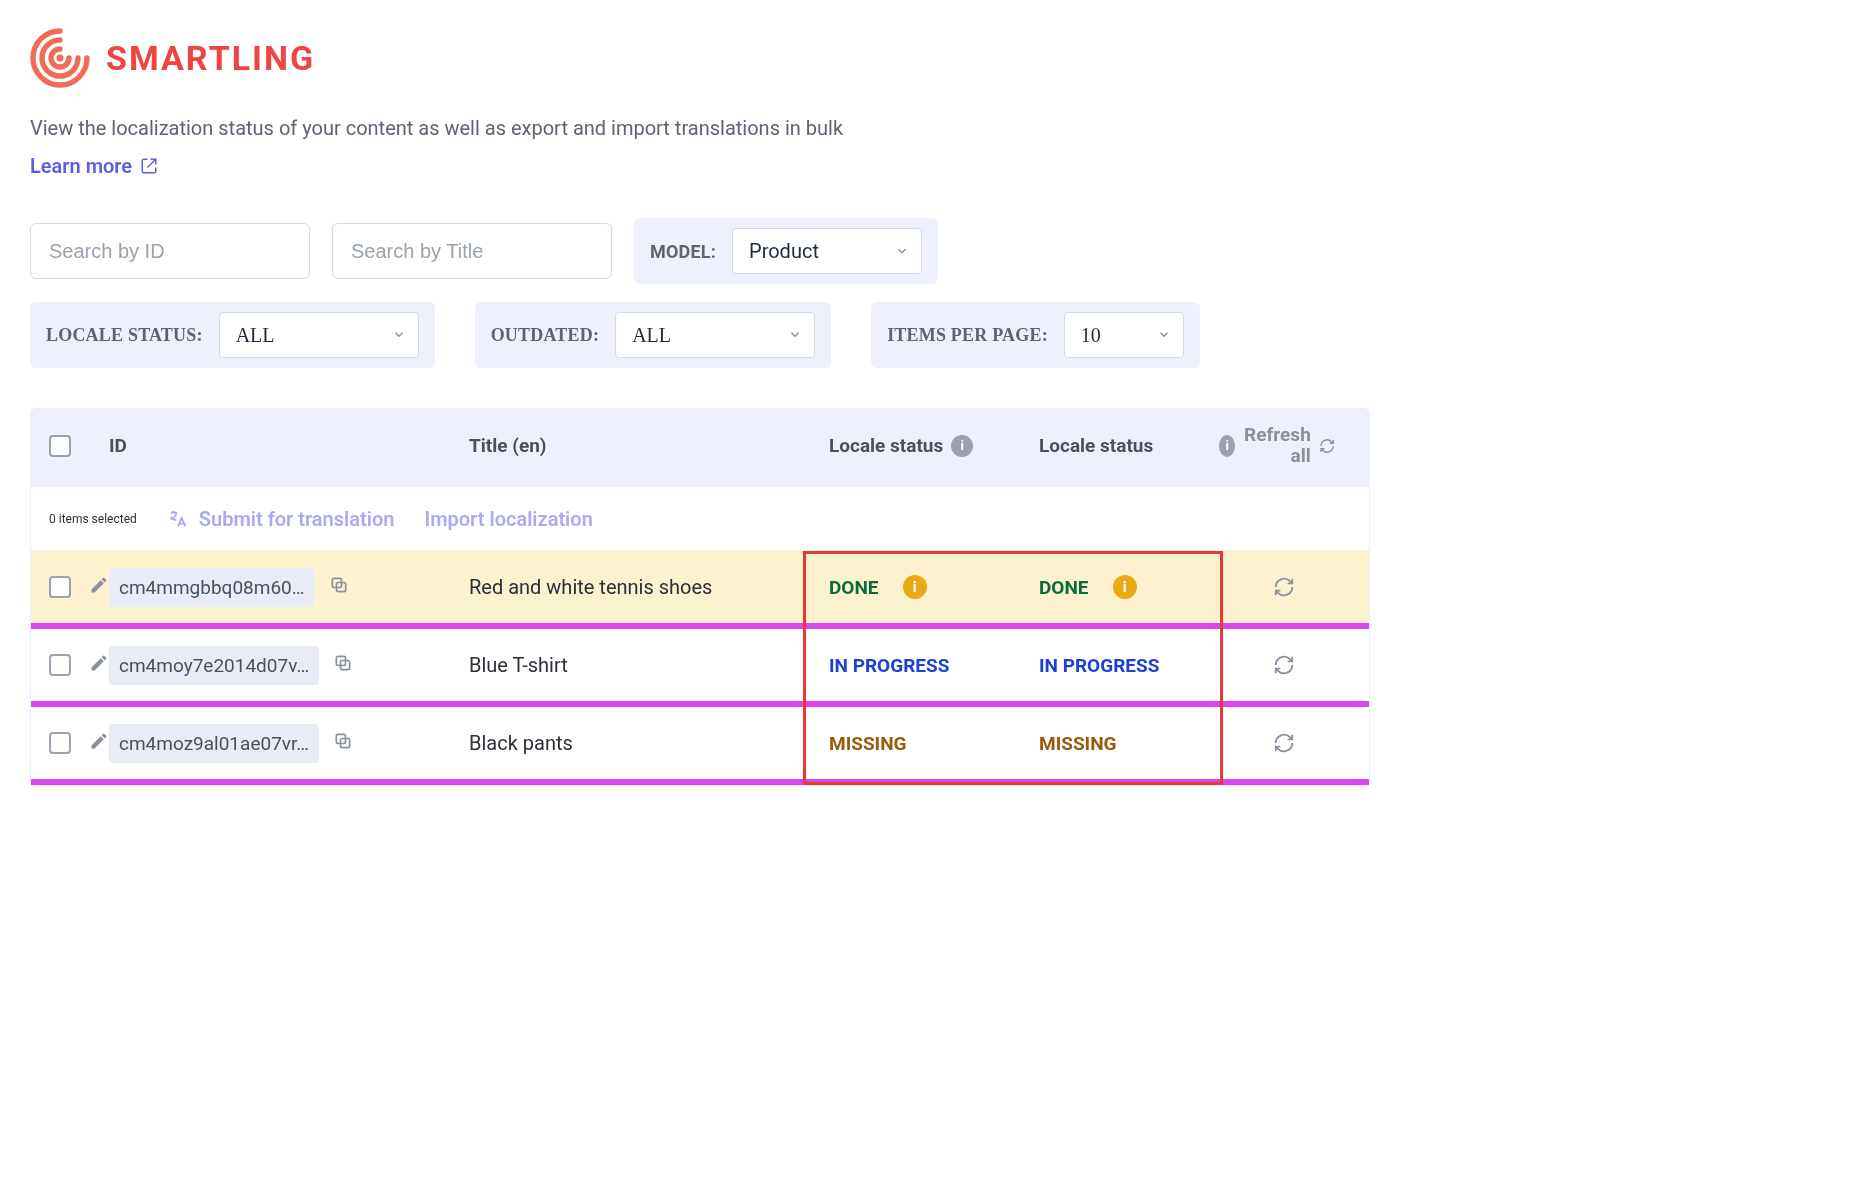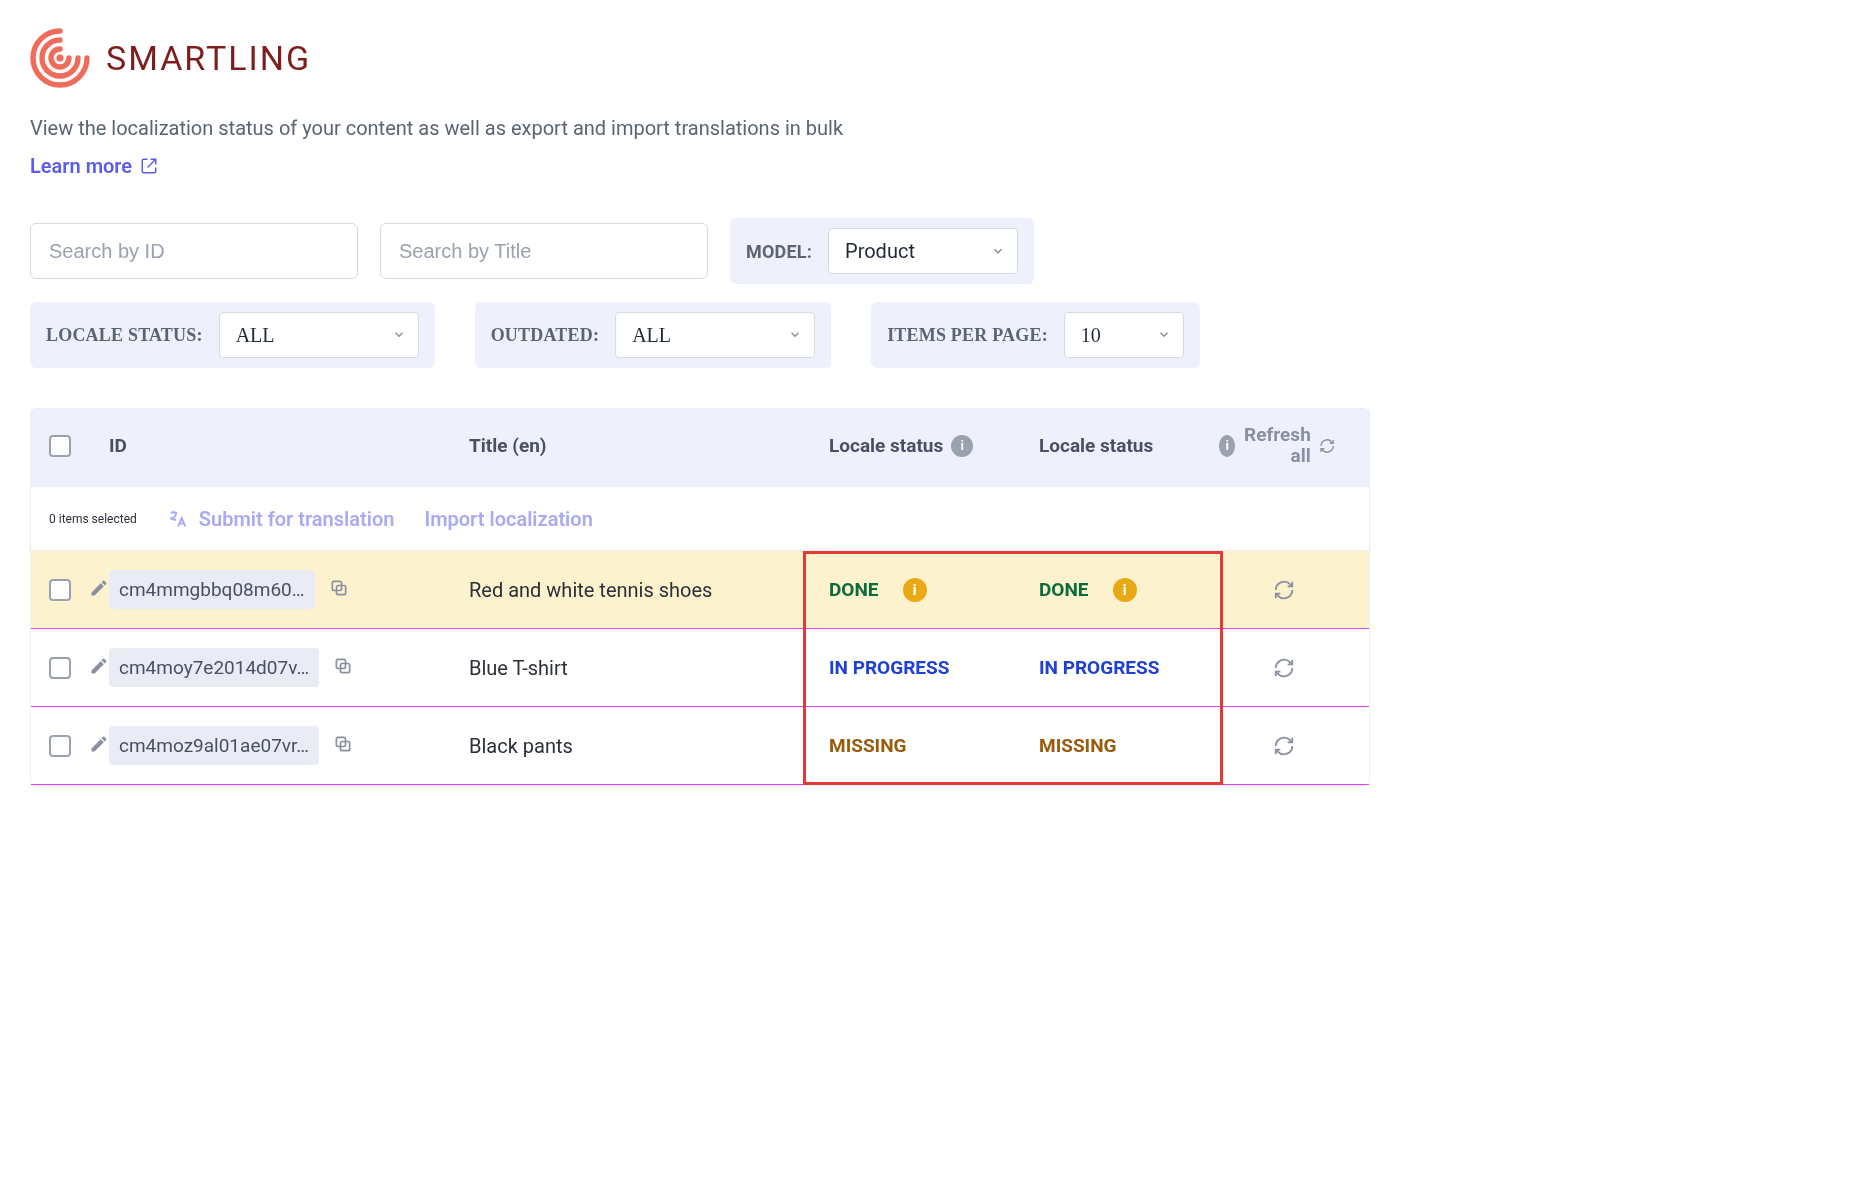--- a/index.html
+++ b/index.html
@@ -3,29 +3,29 @@
 <meta charset="utf-8">
 <style>
   * { box-sizing: border-box; margin: 0; padding: 0; }
   body { font-family: -apple-system, BlinkMacSystemFont, "Segoe UI", Roboto, Helvetica, Arial, sans-serif; color:#1f2937; background:#fff; }
   .page { padding: 28px 30px 60px 30px; max-width: 1400px; }
 
   
   .logo-row { display:flex; align-items:center; gap:16px; margin-bottom:28px; }
   .logo-mark { width:60px; height:60px; position:relative; }
   .logo-mark svg { width:60px; height:60px; }
-  .logo-text { font-size:34px; font-weight:400; letter-spacing:2px; color:#7f1d1d; }
+  .logo-text { font-size:34px; font-weight:700; letter-spacing:2px; color:#ef4444; }
 
   .intro { font-size:20px; color:#5b6472; margin-bottom:14px; }
   .learn-more { display:inline-flex; align-items:center; gap:8px; font-size:20px; font-weight:600; color:#5b5de8; text-decoration:none; margin-bottom:40px; }
   .learn-more svg { width:18px; height:18px; }
 
   
   .filters-row { display:flex; gap:22px; align-items:center; flex-wrap:wrap; margin-bottom:18px; }
-  .inp { height:56px; border:1px solid #d5d9e2; border-radius:6px; padding:0 18px; font-size:20px; width:328px; color:#333; background:#fff; }
+  .inp { height:56px; border:1px solid #d5d9e2; border-radius:6px; padding:0 18px; font-size:20px; width:280px; color:#333; background:#fff; }
   .inp::placeholder { color:#9aa1af; }
   .filter-block { background:#eef1fb; border-radius:6px; padding:10px 16px; display:flex; align-items:center; gap:16px; }
   .filter-label { font-size:18px; font-weight:700; color:#5b6472; letter-spacing:0.2px; }
   .sel { height:46px; background:#fff; border:1px solid #d5d9e2; border-radius:4px; padding:0 44px 0 16px; font-size:20px; position:relative; display:flex; align-items:center; min-width:120px; cursor:pointer; }
   .sel .caret { position:absolute; right:12px; top:50%; transform:translateY(-50%); color:#8a90a0; }
   .filters-row2 { display:flex; gap:40px; align-items:center; flex-wrap:wrap; margin-bottom:40px;font-family:Liberation Serif, serif; }
 
   
   .table { border:1px solid #eceef5; border-radius:6px; overflow:visible; }
   .table-head { background:#eef1fb; display:grid; grid-template-columns:70px 360px 360px 210px 180px 130px; align-items:center; height:78px; padding:0 0 5px 8px; font-size:19px; font-weight:700; color:#4a5063; }
@@ -36,21 +36,21 @@
   .refresh-icon { width:22px; height:22px; color:#8a90a0; }
 
   .actions-row { height:64px; display:flex; align-items:center; gap:30px; padding:0 18px; border-bottom:1px solid #eceef5; }
   .actions-row .zero { font-size:12px; color:#2b2f38; }
   .link-btn { display:inline-flex; align-items:center; gap:10px; color:#a8aaf2; font-size:20px; font-weight:600; cursor:pointer; }
   .link-btn svg { width:22px; height:22px; }
 
   .statuses-outline { position:absolute; border:3px solid #e53935; pointer-events:none; }
   .statuses-wrap { position:relative; }
 
-  .row { display:grid; grid-template-columns:70px 360px 360px 210px 180px 130px; align-items:center; height:78px; border-bottom:1px solid #d946ef; padding-left:8px; }
+  .row { display:grid; grid-template-columns:70px 360px 360px 210px 180px 130px; align-items:center; height:78px; border-bottom:6px solid #d946ef; padding-left:8px; }
   .row.hl { background:#fdf2ce; }
   .cb { width:22px; height:22px; border:2px solid #9aa1af; border-radius:4px; background:#fff; display:inline-block; }
   .cell-check { display:flex; align-items:center; gap:18px; padding-left:10px; }
   .pencil { width:20px; height:20px; color:#8a90a0; }
   .cell-id { display:flex; align-items:center; gap:14px; }
   .id-chip { background:#e9ecf4; color:#4a5063; font-size:19px; padding:8px 10px; border-radius:4px; max-width:220px; overflow:hidden; text-overflow:ellipsis; white-space:nowrap; }
   .copy-ic { width:20px; height:20px; color:#8a90a0; }
   .cell-title { font-size:20px; color:#2b2f38; }
   .status { font-size:19px; font-weight:700; display:flex; align-items:center; gap:24px; }
   .status .warn { width:24px; height:24px; border-radius:50%; background:#e9a815; color:#fff; display:inline-flex; align-items:center; justify-content:center; font-size:14px; font-weight:800; }

